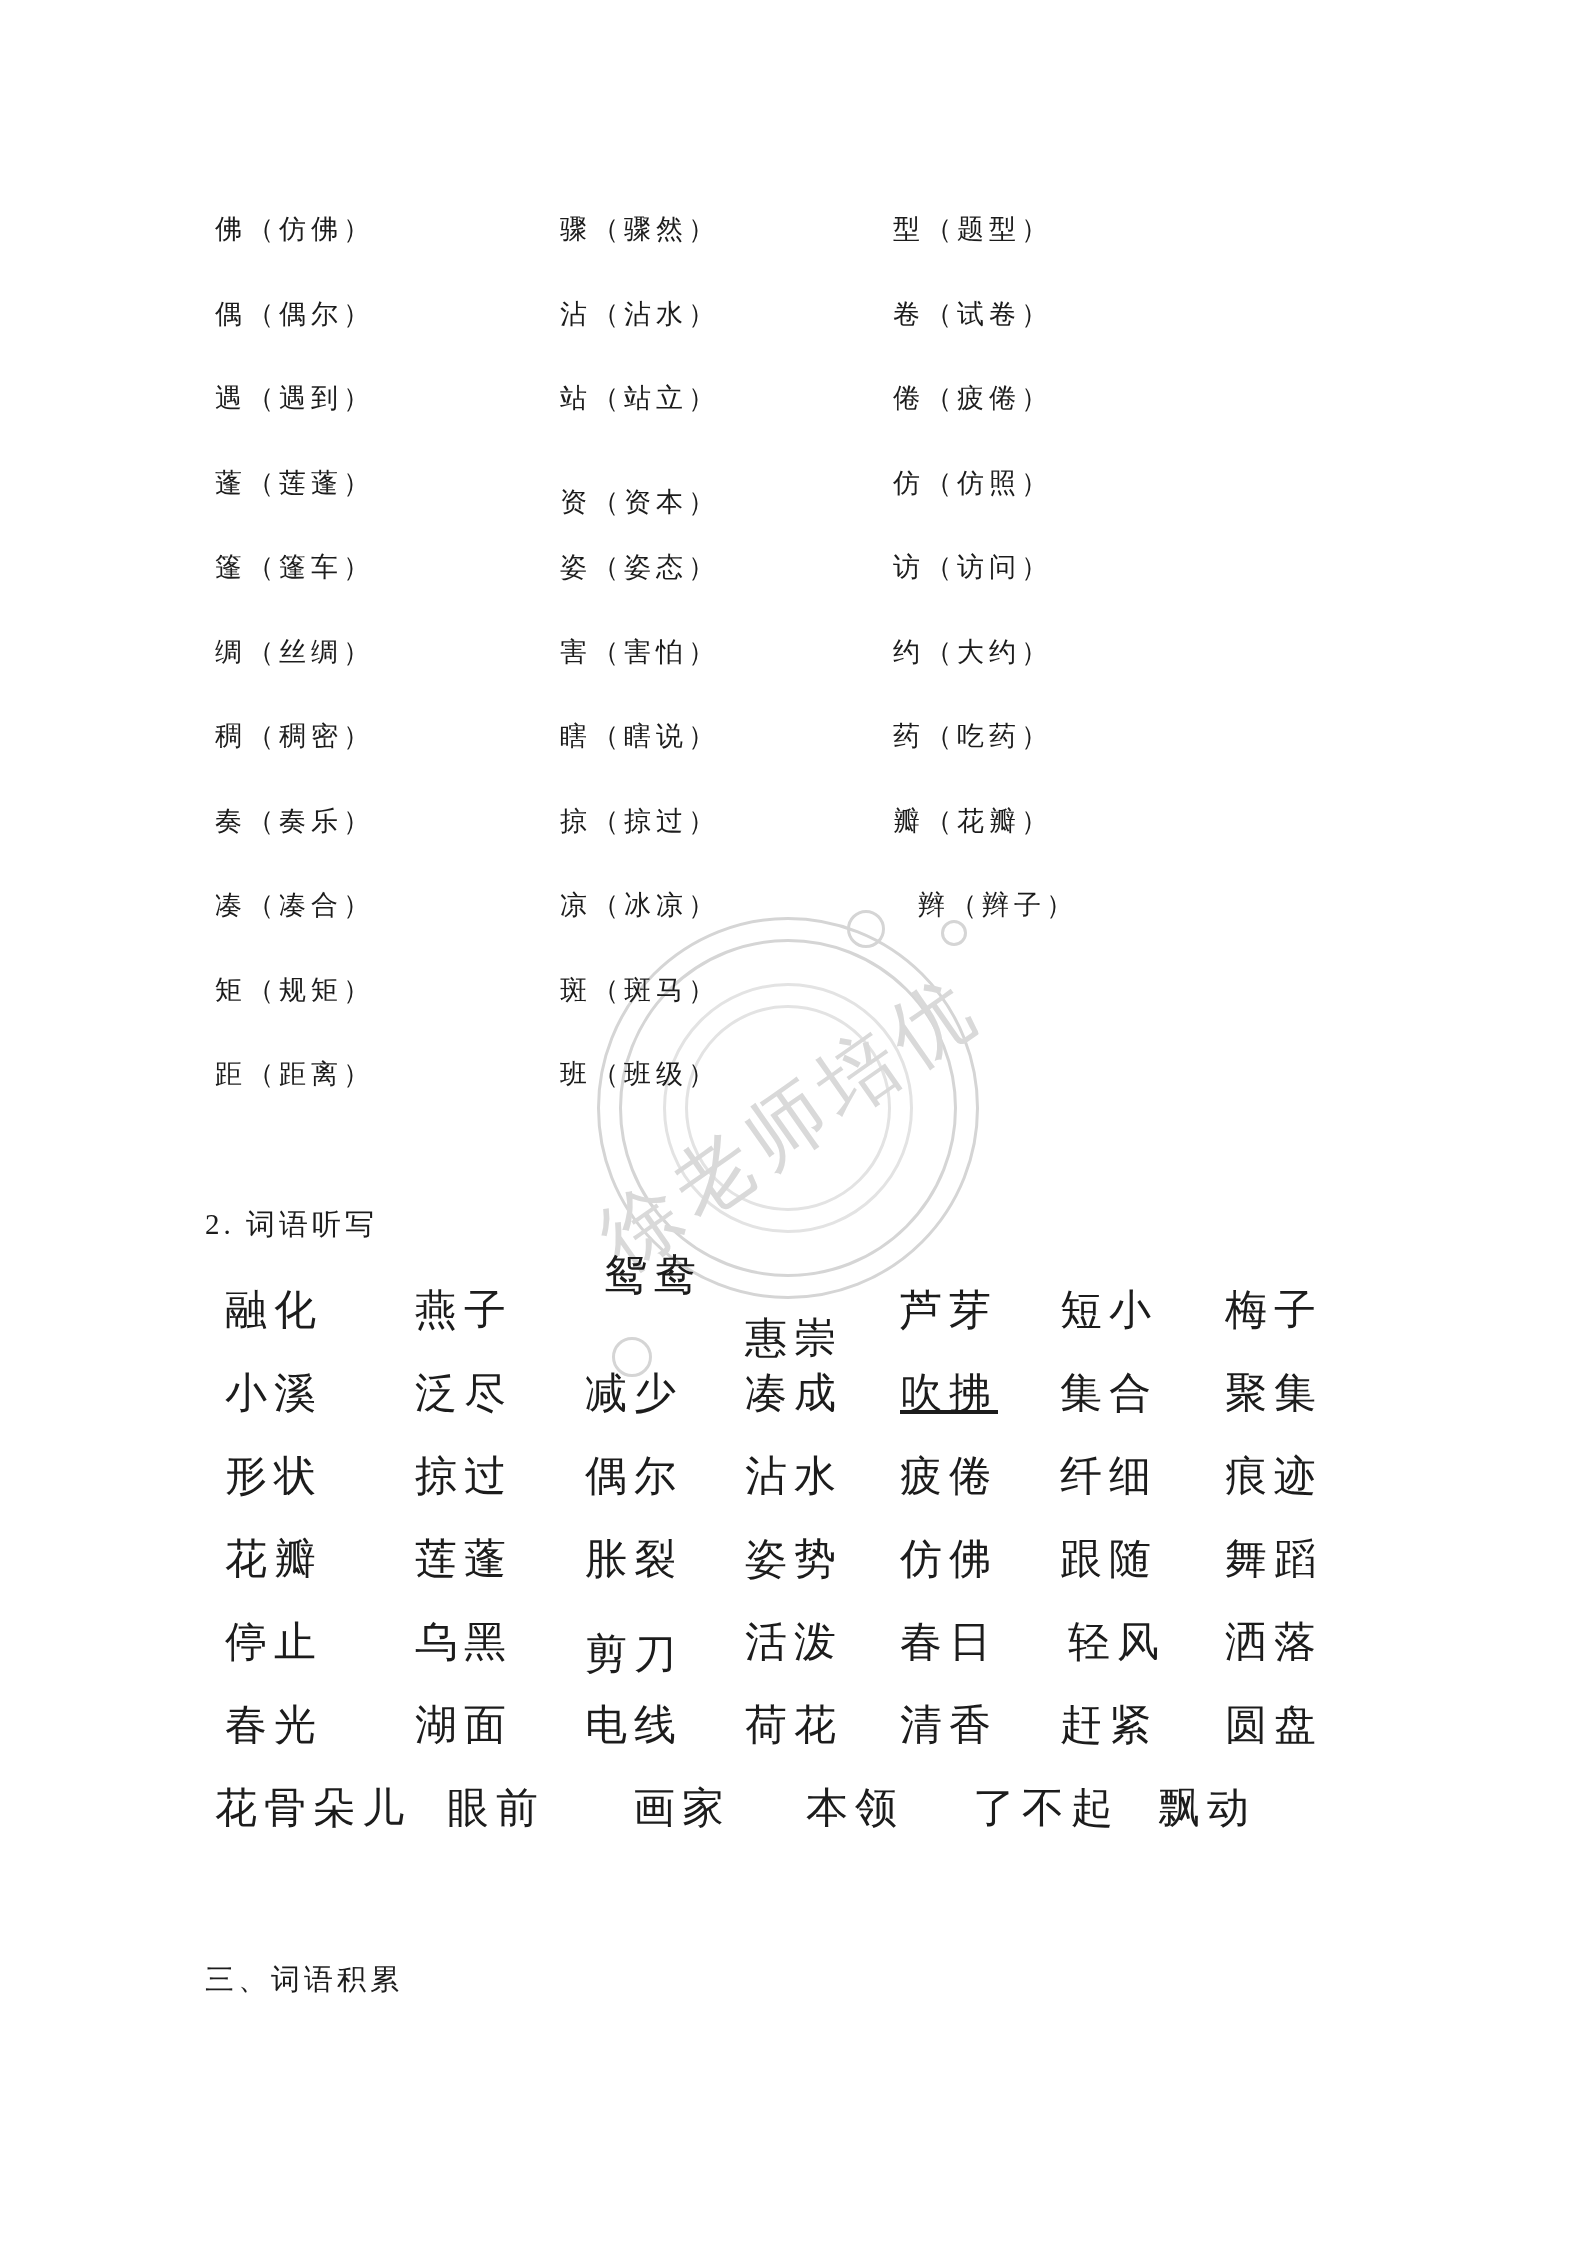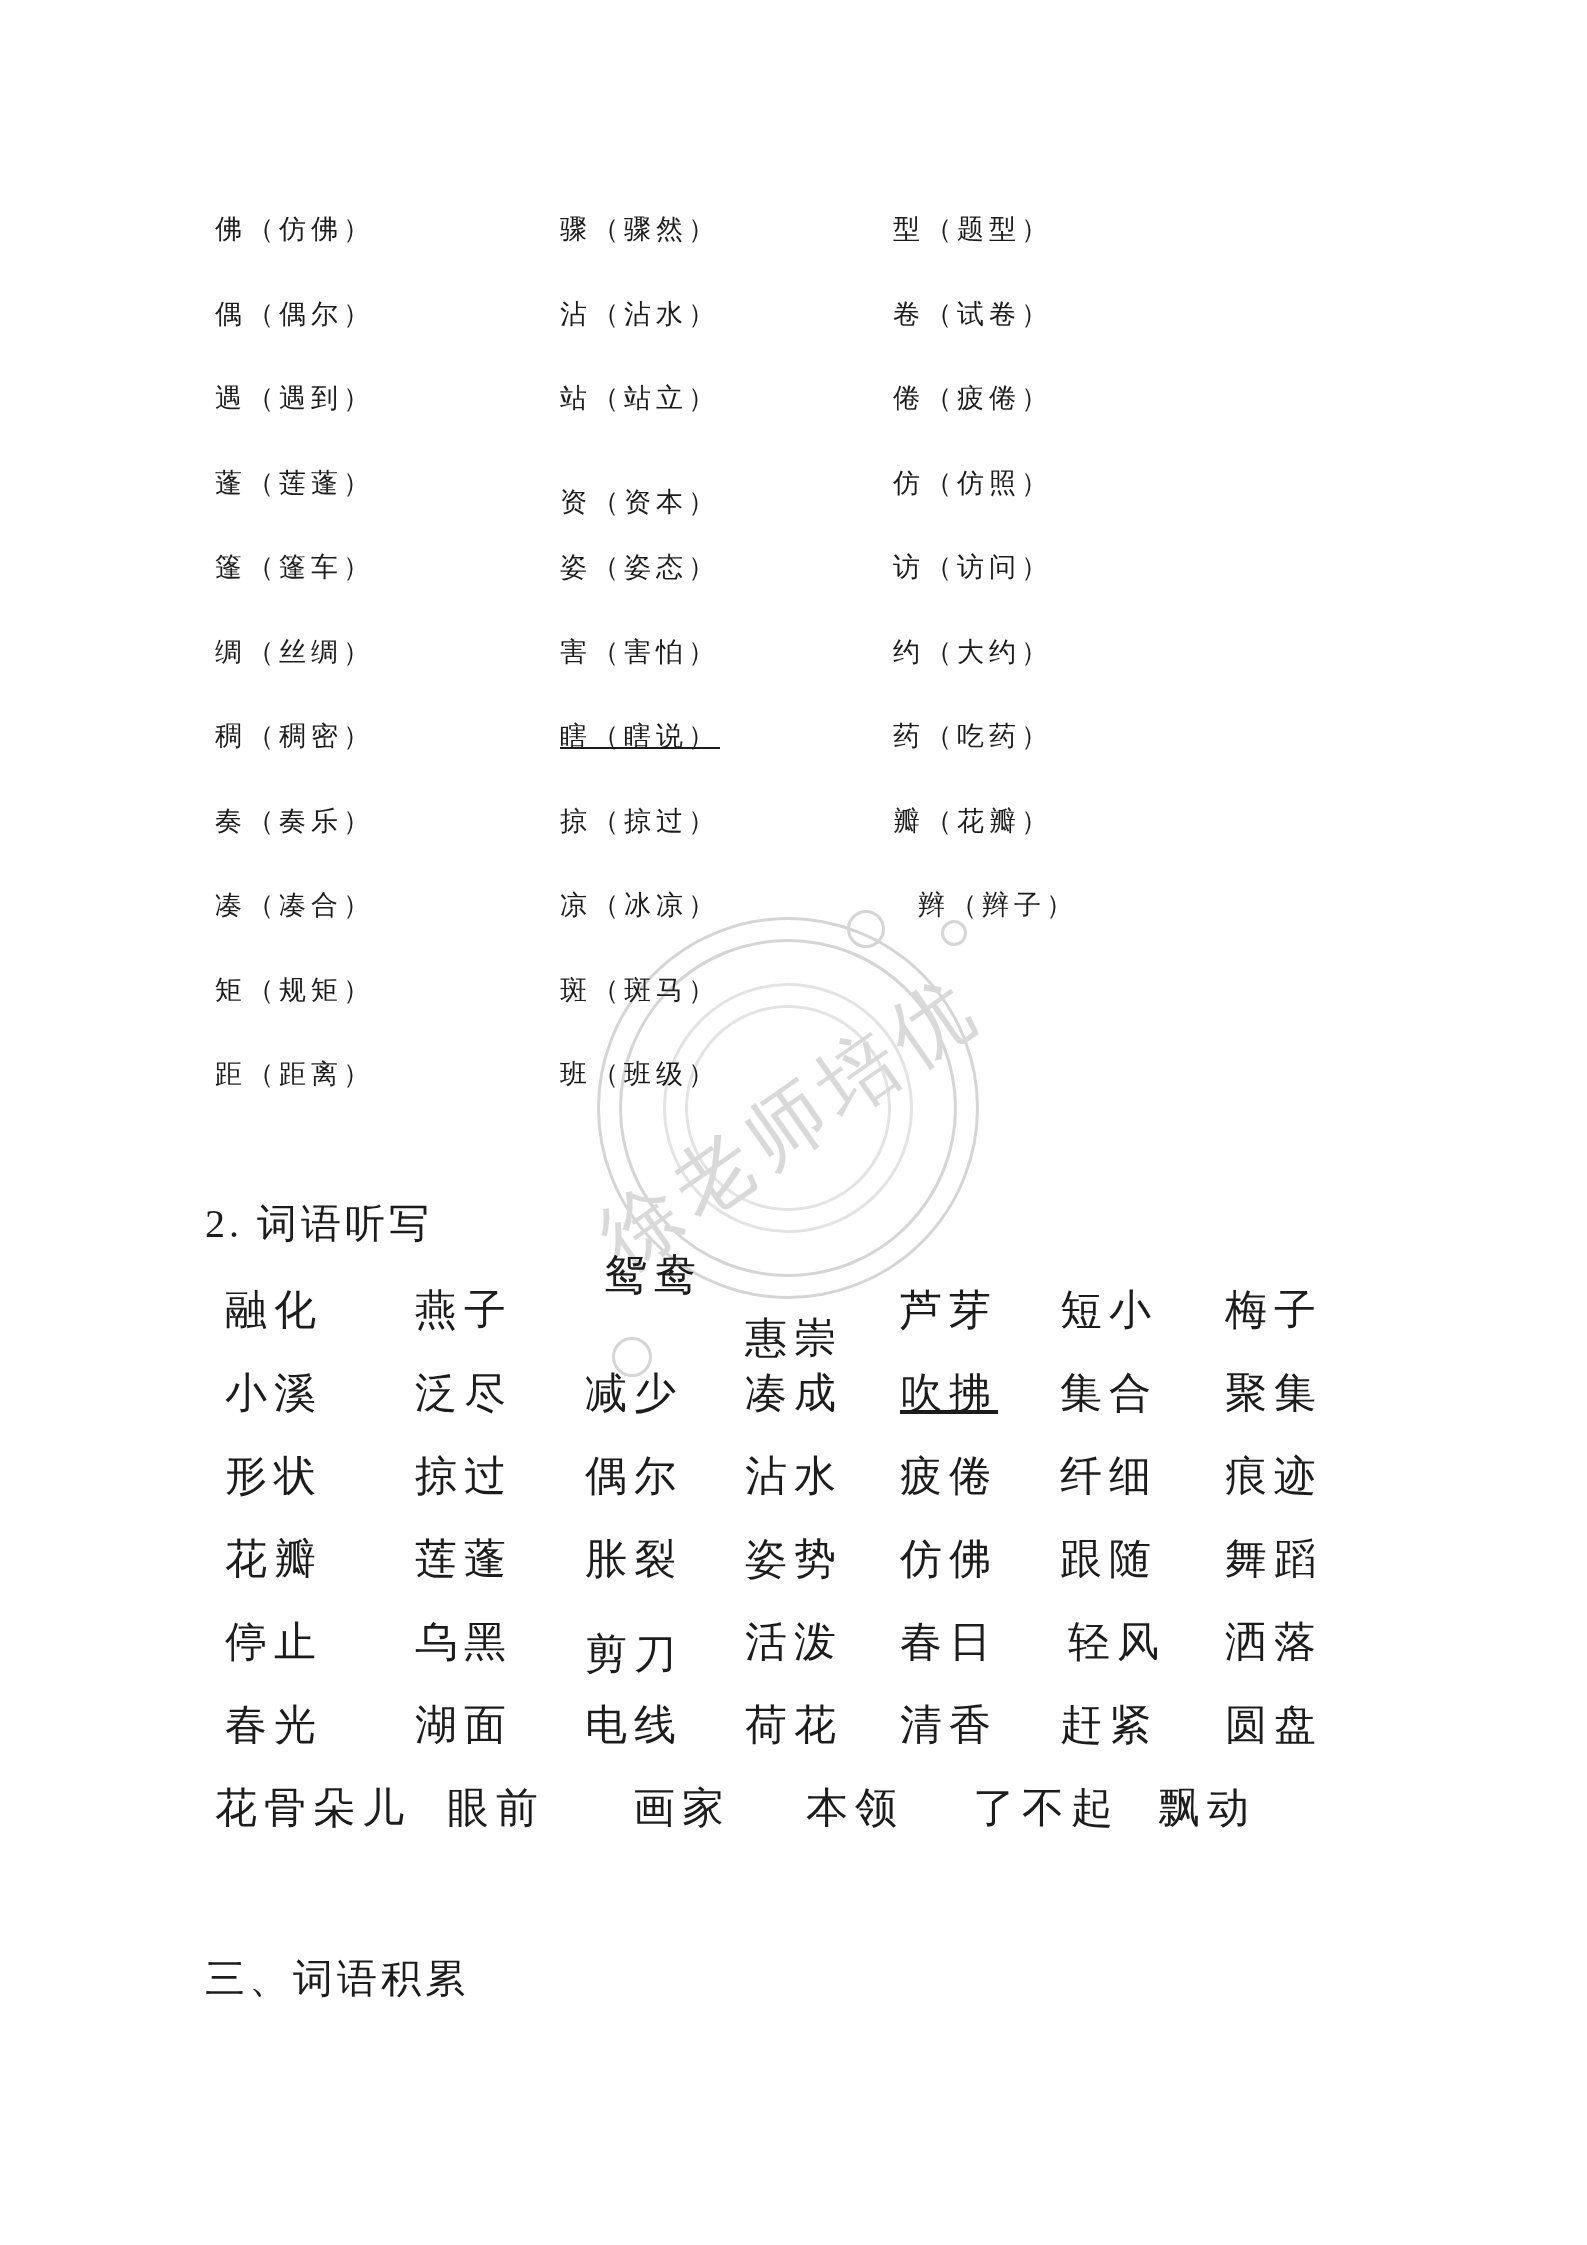--- a/index.html
+++ b/index.html
@@ -18,21 +18,21 @@
     font-size: 27px;
     line-height: 48px;
     letter-spacing: 5px;
   }
   .dict-word {
     font-size: 42px;
     line-height: 50px;
     letter-spacing: 7px;
   }
   .heading {
-    font-size: 40px;
+    font-size: 29px;
     line-height: 48px;
     letter-spacing: 4px;
   }
   
   #watermark { position: absolute; inset: 0; pointer-events: none; }
   .wm-ring {
     position: absolute;
     border-radius: 50%;
     border: 3px solid #d5d5d5;
   }
@@ -79,21 +79,21 @@
       <div class="abs char-entry" style="left: 215px; top: 458.5px;">蓬（莲蓬）</div>
       <div class="abs char-entry" style="left: 560px; top: 458.5px; margin-top: 19px;">资（资本）</div>
       <div class="abs char-entry" style="left: 893px; top: 458.5px;">仿（仿照）</div>
       <div class="abs char-entry" style="left: 215px; top: 543px;">篷（篷车）</div>
       <div class="abs char-entry" style="left: 560px; top: 543px;">姿（姿态）</div>
       <div class="abs char-entry" style="left: 893px; top: 543px;">访（访问）</div>
       <div class="abs char-entry" style="left: 215px; top: 627.5px;">绸（丝绸）</div>
       <div class="abs char-entry" style="left: 560px; top: 627.5px;">害（害怕）</div>
       <div class="abs char-entry" style="left: 893px; top: 627.5px;">约（大约）</div>
       <div class="abs char-entry" style="left: 215px; top: 712px;">稠（稠密）</div>
-      <div class="abs char-entry" style="left: 560px; top: 712px; text-decoration: underline;">瞎（瞎说）</div>
+      <div class="abs char-entry" style="left: 560px; top: 712px;">瞎（瞎说）</div>
       <div class="abs char-entry" style="left: 893px; top: 712px;">药（吃药）</div>
       <div class="abs char-entry" style="left: 215px; top: 796.5px;">奏（奏乐）</div>
       <div class="abs char-entry" style="left: 560px; top: 796.5px;">掠（掠过）</div>
       <div class="abs char-entry" style="left: 893px; top: 796.5px;">瓣（花瓣）</div>
       <div class="abs char-entry" style="left: 215px; top: 881px;">凑（凑合）</div>
       <div class="abs char-entry" style="left: 560px; top: 881px;">凉（冰凉）</div>
       <div class="abs char-entry" style="left: 918px; top: 881px;">辫（辫子）</div>
       <div class="abs char-entry" style="left: 215px; top: 965.5px;">矩（规矩）</div>
       <div class="abs char-entry" style="left: 560px; top: 965.5px;">斑（斑马）</div>
       <div class="abs char-entry" style="left: 215px; top: 1050px;">距（距离）</div>

